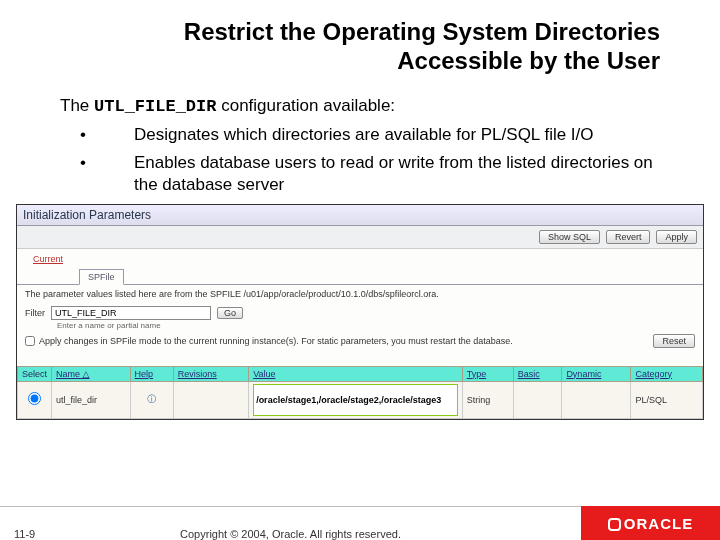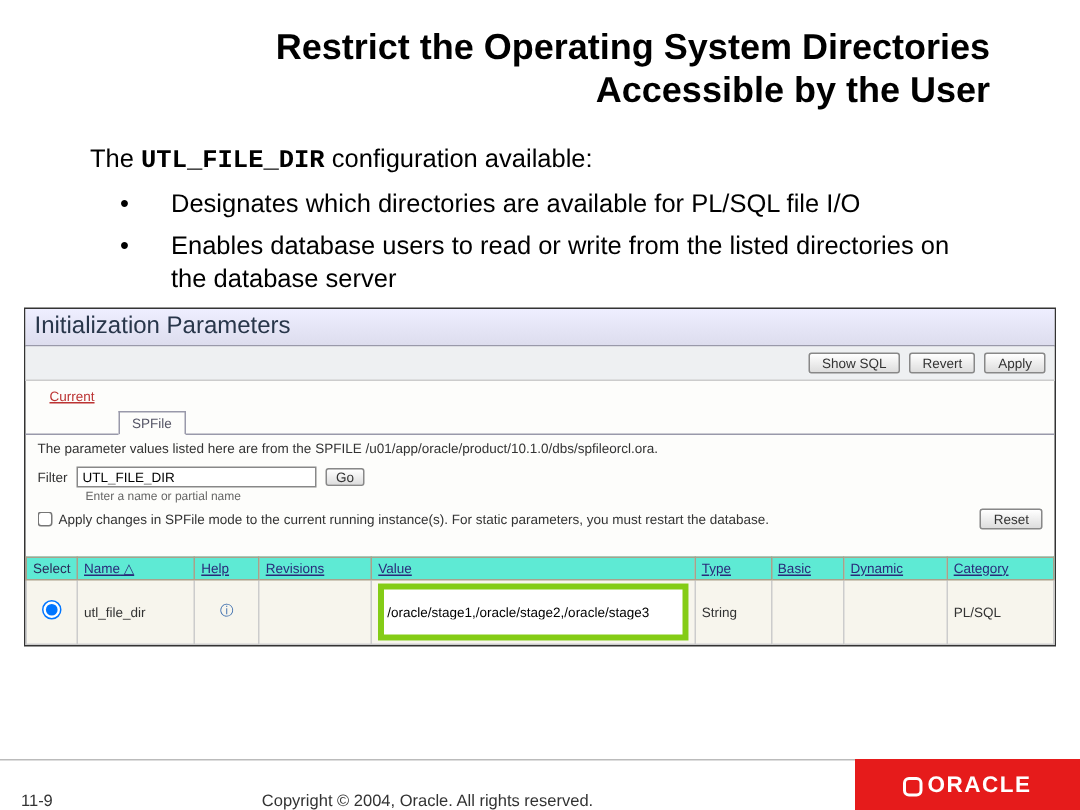--- a/index.html
+++ b/index.html
@@ -35,34 +35,34 @@
     display: flex;
     margin: 2px 0 6px 20px;
     font-size: 17px;
     color: #000;
     line-height: 1.3;
   }
   .bullet-dot {
     width: 34px;
     flex: none;
   }
-  .bullet-text { flex: 1; }
+  .bullet-text { flex: 1; margin-left: 20px; }
   .em-screenshot {
     margin: 8px 16px 0 16px;
     border: 1px solid #333;
     background: #fdfdfb;
     font-size: 9px;
     color: #333;
   }
   .em-title {
     background: linear-gradient(#eef, #dde);
     border-bottom: 1px solid #99a;
     padding: 3px 6px;
     color: #28364a;
-    font-size: 16px;
+    font-size: 12px;
   }
   .em-toolbar {
     display: flex;
     justify-content: flex-end;
     gap: 6px;
     padding: 4px 6px;
     background: #eef0f2;
     border-bottom: 1px solid #ccc;
   }
   .em-btn {
@@ -154,24 +154,25 @@
   }
   .em-table th.link { text-decoration: underline; cursor: pointer; color: #2a2a7a; }
   .em-table td {
     border: 1px solid #ccc;
     padding: 2px 4px;
     background: #f7f5ed;
   }
   .radio-cell { text-align: center; width: 30px; }
   .value-input {
     width: 100%;
-    border: 4px solid #84cc16;
+    border: 1px solid #84cc16;
     font-size: 9px;
     padding: 10px 2px;
     font-family: inherit;
+    font-weight: bold;
   }
   .footer-bar {
     position: absolute;
     bottom: 0;
     left: 0;
     right: 0;
     height: 34px;
     display: flex;
     align-items: stretch;
   }
@@ -188,21 +189,21 @@
   }
   .page-num { font-size: 11px; }
   .copyright {
     position: absolute;
     left: 0; right: 0;
     text-align: center;
     font-size: 11px;
     color: #333;
   }
   .footer-right {
-    width: 150px;
+    width: 139px;
     background: #e61b1b;
     display: flex;
     align-items: center;
     justify-content: center;
     color: #fff;
     font-weight: bold;
     font-size: 15px;
     letter-spacing: 1px;
   }
   .oracle-o {

